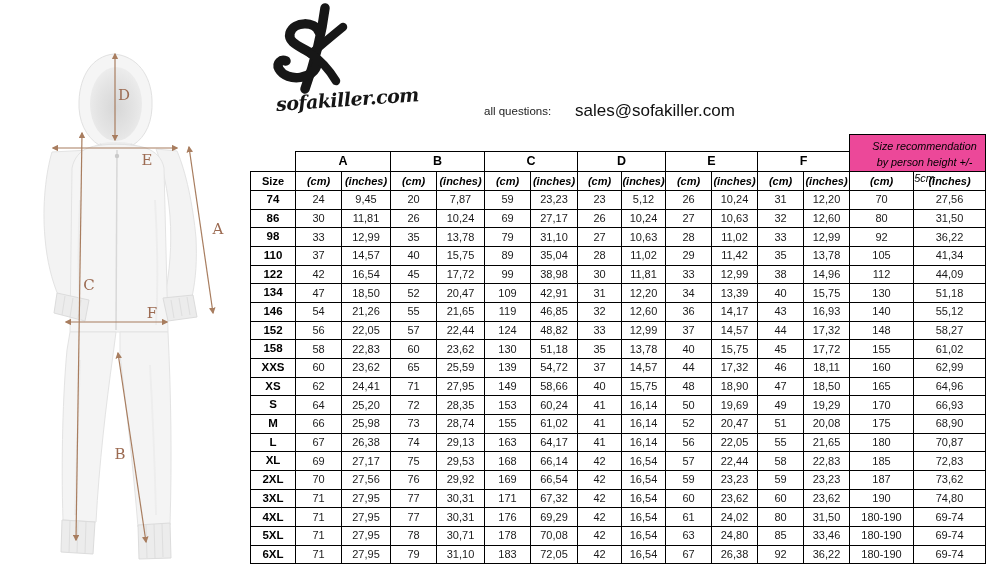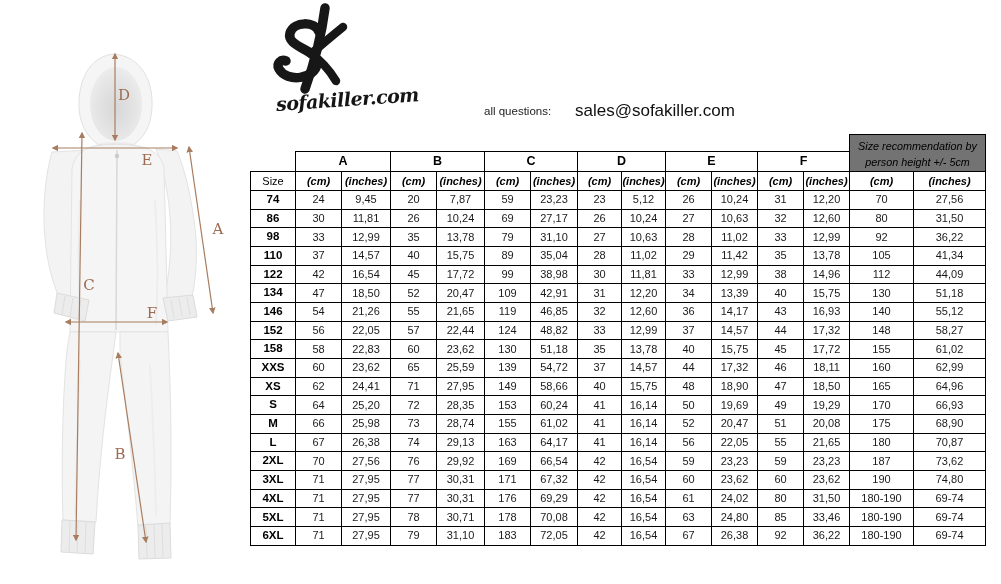--- a/index.html
+++ b/index.html
@@ -30,28 +30,28 @@
     border:1px solid #000; text-align:center; vertical-align:middle;
     font-size:11px; font-weight:normal; padding:0; line-height:1;
     overflow:hidden; white-space:nowrap; color:#1a1a1a;
   }
   .size-table .no-b { border:none; background:transparent; }
   .size-table tr.grp-row { height:20px; }
   .size-table tr.sub-row { height:19px; }
   .size-table tbody tr { height:18.68px; }
   .size-table th.grp  { font-weight:bold; font-size:12.5px; color:#000; }
   .size-table th.subh { font-weight:bold; font-size:11px; color:#000;font-style:italic; }
-  .size-table th.sizeh{ font-weight:normal; font-size:11px; color:#000; }
+  .size-table th.sizeh{ font-weight:bold; font-size:11px; color:#000; }
   .size-table th.sizec{ font-weight:bold; font-size:11.5px; color:#000; }
 
   .rec-box {
     position:absolute; left:849px; top:134px; width:137px; height:38px;
-    border:1px solid #000; background:#737373; z-index:3;
+    border:1px solid #000; background:#ec4899; z-index:3;
     font-style:italic; font-size:10.8px; line-height:16px;
-    text-align:center; padding:3px 2px 0 2px; color:#000;
+    text-align:center; padding:3px 2px 0 16px; color:#000;
   }
 
   
   .figure-svg { position:absolute; left:0; top:0; }
   .meas-label { font-family:"DejaVu Serif", serif; font-size:15px; }
 </style>
 </head>
 <body>
 
 <svg class="figure-svg" width="250" height="584" viewBox="0 0 250 584" aria-hidden="true">
@@ -424,20 +424,37 @@
         <td>41</td>
         <td>16,14</td>
         <td>56</td>
         <td>22,05</td>
         <td>55</td>
         <td>21,65</td>
         <td>180</td>
         <td>70,87</td>
       </tr>
       <tr>
+        <th class="sizec">XL</th>
+        <td>69</td>
+        <td>27,17</td>
+        <td>75</td>
+        <td>29,53</td>
+        <td>168</td>
+        <td>66,14</td>
+        <td>42</td>
+        <td>16,54</td>
+        <td>57</td>
+        <td>22,44</td>
+        <td>58</td>
+        <td>22,83</td>
+        <td>185</td>
+        <td>72,83</td>
+      </tr>
+      <tr>
         <th class="sizec">2XL</th>
         <td>70</td>
         <td>27,56</td>
         <td>76</td>
         <td>29,92</td>
         <td>169</td>
         <td>66,54</td>
         <td>42</td>
         <td>16,54</td>
         <td>59</td>

